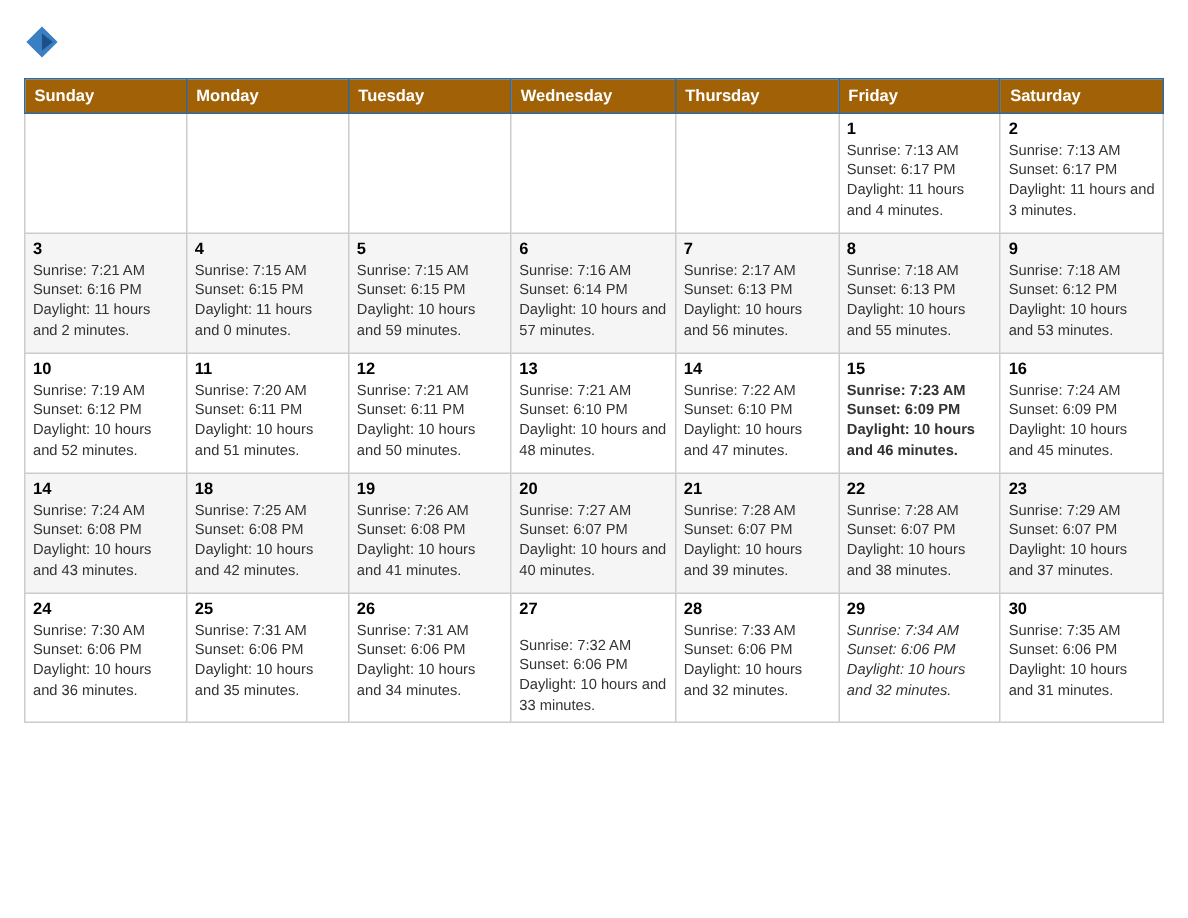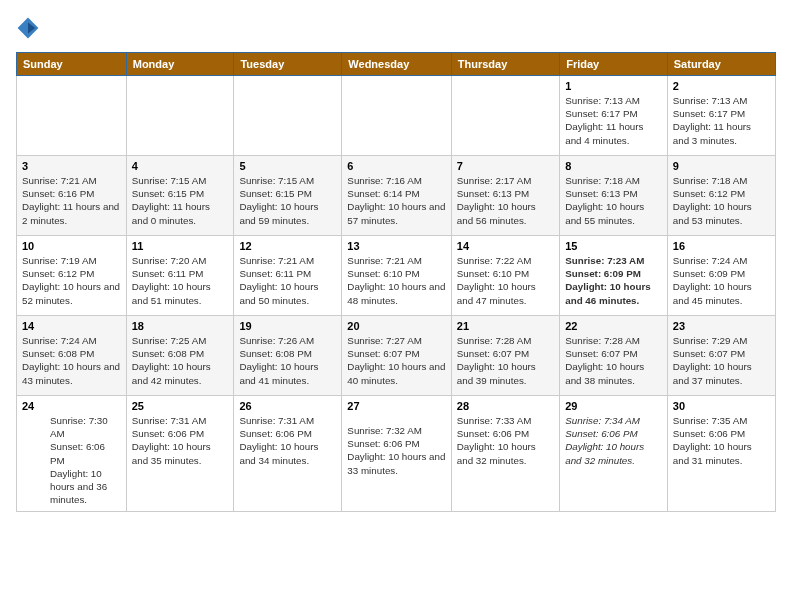--- a/index.html
+++ b/index.html
@@ -262,21 +262,21 @@
         <td>
           <span class="day-num">23</span>
           <div class="day-info" style="white-space: pre-line;">Sunrise: 7:29 AM
 Sunset: 6:07 PM
 Daylight: 10 hours and 37 minutes.</div>
         </td>
       </tr>
       <tr>
         <td>
           <span class="day-num">24</span>
-          <div class="day-info" style="white-space: pre-line; margin-left: 28px;">Sunrise: 7:30 AM
+          <div class="day-info" style="white-space: pre-line;">Sunrise: 7:30 AM
 Sunset: 6:06 PM
 Daylight: 10 hours and 36 minutes.</div>
         </td>
         <td>
           <span class="day-num">25</span>
           <div class="day-info" style="white-space: pre-line;">Sunrise: 7:31 AM
 Sunset: 6:06 PM
 Daylight: 10 hours and 35 minutes.</div>
         </td>
         <td>

